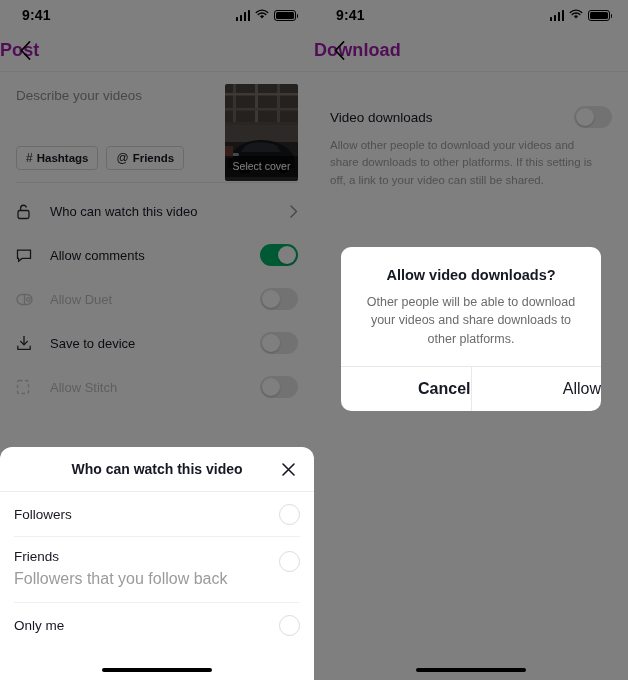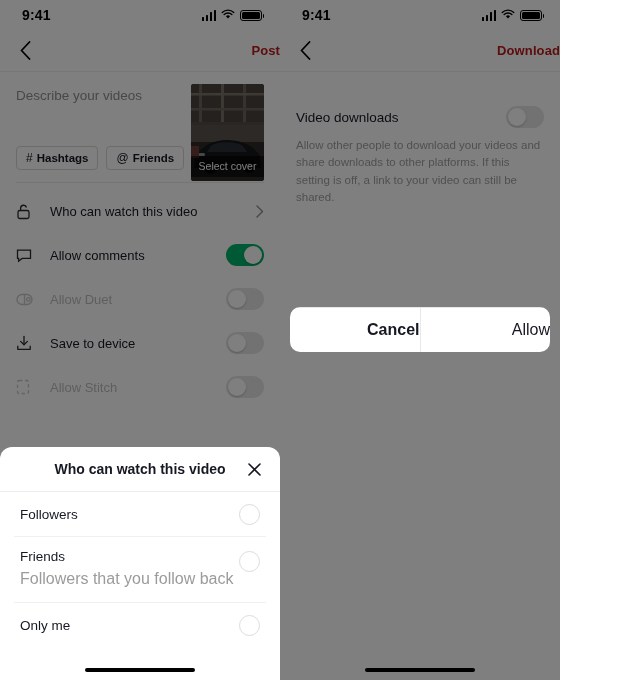--- a/index.html
+++ b/index.html
@@ -11,21 +11,21 @@
     width: 628px;
     height: 680px;
     font-family: "Liberation Sans", sans-serif;
     overflow: hidden;
     position: relative;
   }
   .stage {
     position: absolute;
     inset: 0;
     display: flex;
-    width: 560px;
+    width: 628px;
     height: 680px;
   }
   .panel {
     position: relative;
     width: 314px;
     height: 680px;
     background: #ffffff;
     overflow: hidden;
   }
   
@@ -113,24 +113,24 @@
     left: 10px;
     width: 30px;
     height: 30px;
     display: flex;
     align-items: center;
     justify-content: center;
     cursor: pointer;
   }
   .nav-title {
     width: 100%;
-    text-align: right;
-    font-size: 13px;
+    text-align: left;
+    font-size: 18px;
     font-weight: bold;
-    color: #b91c1c;
+    color: #a21caf;
     letter-spacing: 0.1px;
   }
 
   
   .compose {
     position: relative;
     padding: 16px 16px 0 16px;
     height: 110px;
     box-sizing: border-box;
   }
@@ -275,21 +275,21 @@
     width: 24px;
     height: 24px;
     display: flex;
     align-items: center;
     justify-content: center;
     cursor: pointer;
   }
   .option-row {
     display: flex;
     align-items: center;
-    padding: 0 20px;
+    padding: 0 14px;
     height: 44px;
     box-sizing: border-box;
     position: relative;
     cursor: pointer;
     justify-content: flex-end;
   }
   .option-row.tall { height: 65px; align-items: flex-start; padding-top: 12px; }
   .option-texts { flex: 1; }
   .option-label {
     font-size: 13.5px;
@@ -633,20 +633,24 @@
             <span class="knob"></span>
           </span>
       </div>
       <div class="dl-desc">Allow other people to download your videos and share downloads to other platforms. If this setting is off, a link to your video can still be shared.</div>
     </div>
 
     <div class="dim"></div>
 
     <div class="alert-wrap">
       <div class="alert">
+        <div class="alert-body">
+          <div class="alert-title">Allow video downloads?</div>
+          <div class="alert-msg">Other people will be able to download your videos and share downloads to other platforms.</div>
+        </div>
         <div class="alert-actions">
           <div class="alert-btn primary">Cancel</div>
           <div class="alert-btn">Allow</div>
         </div>
       </div>
     </div>
 
     <div class="home-bar over-dim"></div>
   </div>
 

